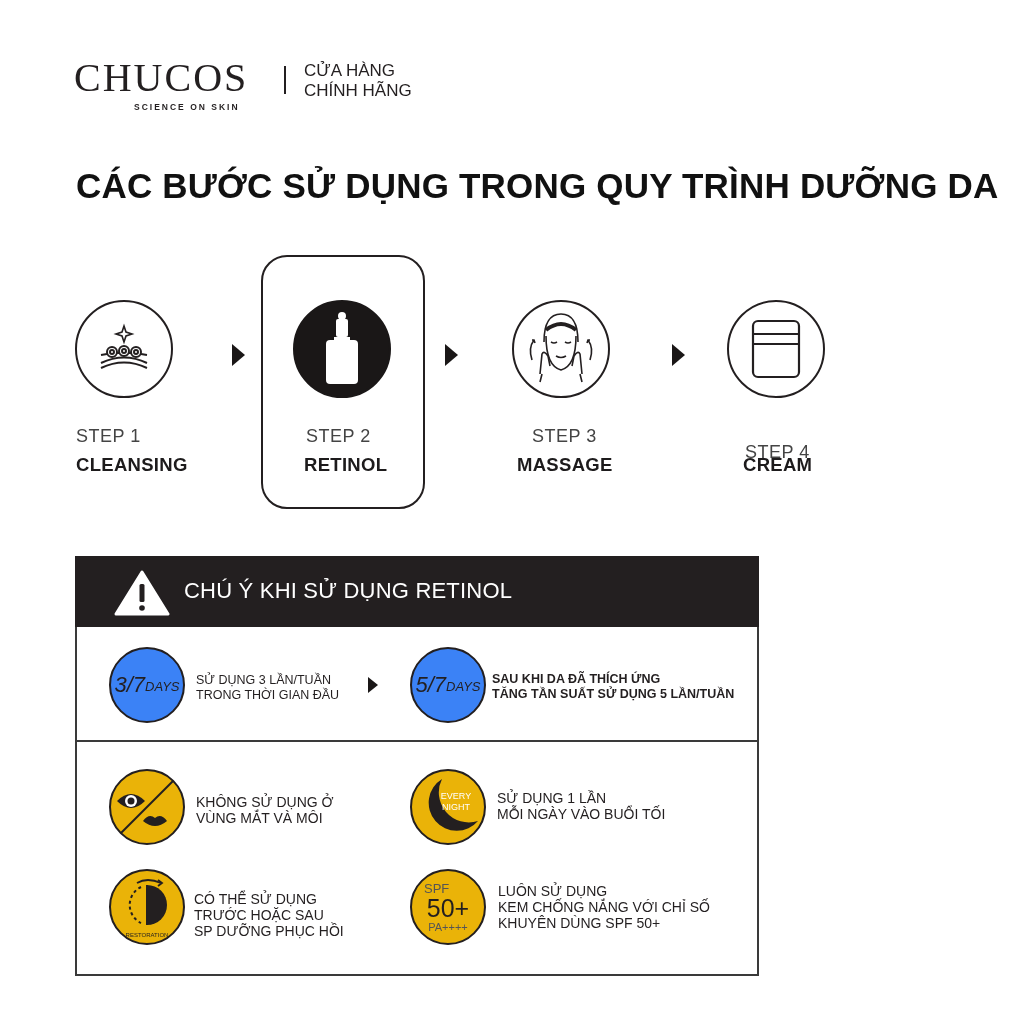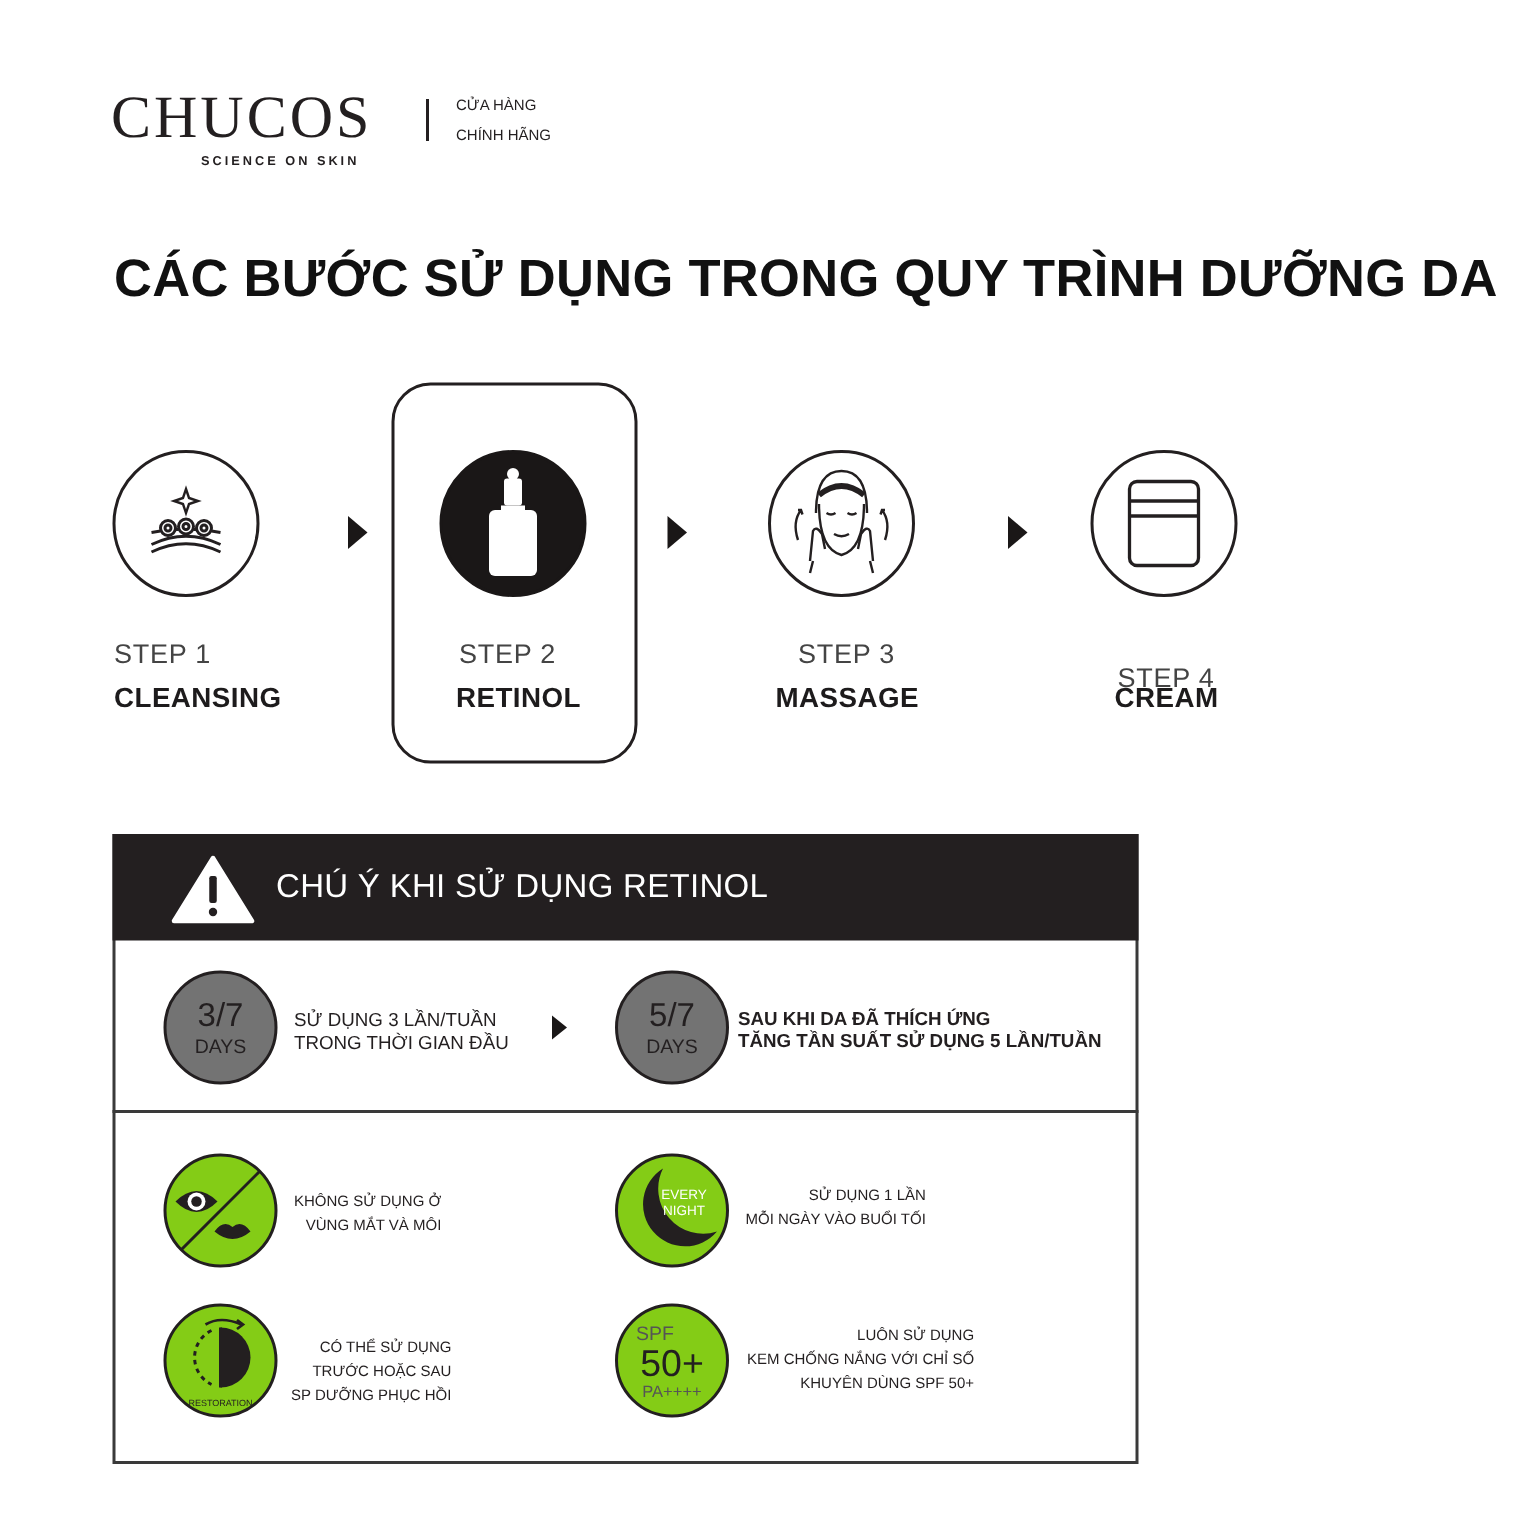--- a/index.html
+++ b/index.html
@@ -5,45 +5,45 @@
     * { box-sizing: border-box; margin: 0; padding: 0; }
     html, body { width: 1024px; height: 1024px; background: #ffffff; overflow: hidden; }
     body { position: relative; font-family: "Liberation Sans", "DejaVu Sans", sans-serif; color: #1d1b1c; }
 
     .abs { position: absolute; }
 
     
     .logo-word { left: 74px; top: 58px; font-family: "Liberation Serif", "DejaVu Serif", serif; font-size: 40px; letter-spacing: 2px; color: #231f20; line-height: 40px; }
     .logo-tag { left: 134px; top: 102px; font-size: 8.5px; letter-spacing: 2px; font-weight: bold; color: #231f20; }
     .logo-sep { left: 284px; top: 66px; width: 2px; height: 28px; background: #231f20; }
-    .logo-store { left: 304px; top: 61px; font-size: 10px; line-height: 20px; color: #231f20; }
+    .logo-store { left: 304px; top: 61px; font-size: 17px; line-height: 20px; color: #231f20; }
 
     
     .page-title { left: 76px; top: 166px; font-size: 35px; font-weight: bold; letter-spacing: 0.2px; color: #111; white-space: nowrap; }
 
     
     .step-highlight { left: 261px; top: 255px; width: 164px; height: 254px; border: 2px solid #231f20; border-radius: 26px; }
     .step-icon { width: 98px; height: 98px; border-radius: 50%; border: 2px solid #231f20; display: flex; align-items: center; justify-content: center; background: #fff; }
     .step-icon.filled { background: #1a1717; border-color: #1a1717; }
     .step-num { font-size: 18px; color: #444; letter-spacing: 0.5px; }
     .step-name { font-size: 18.5px; font-weight: bold; color: #1d1b1c; letter-spacing: 0.3px; }
     .arrow { width: 0; height: 0; border-top: 11px solid transparent; border-bottom: 11px solid transparent; border-left: 13px solid #1a1717; }
 
     
     .warn-box { left: 75px; top: 556px; width: 684px; height: 420px; border: 2px solid #3a3a3a; }
     .warn-header { left: 75px; top: 556px; width: 684px; height: 71px; background: #231f20; }
     .warn-title { left: 184px; top: 578px; font-size: 22px; color: #fff; letter-spacing: 0.2px; }
     .divider { left: 75px; top: 740px; width: 684px; height: 2px; background: #3a3a3a; }
 
-    .day-circle { width: 76px; height: 76px; border: 2px solid #231f20; border-radius: 50%; display: flex; flex-direction: column; align-items: center; justify-content: center; background: #737373; }
+    .day-circle { width: 76px; height: 76px; border: 2px solid #231f20; border-radius: 50%; display: flex; flex-direction: row; align-items: center; justify-content: center; background: #3b82f6; font-style: italic; }
     .day-frac { font-size: 22px; line-height: 22px; color: #231f20; }
     .day-unit { font-size: 13px; line-height: 14px; color: #231f20; margin-top: 3px; }
     .info-text { font-size: 12.5px; line-height: 15px; color: #231f20; white-space: nowrap; }
-    .rule-icon { width: 76px; height: 76px; border: 2px solid #231f20; border-radius: 50%; background: #84cc16; display: flex; align-items: center; justify-content: center; }
-    .rule-text { font-size: 10px; line-height: 16px; color: #231f20; white-space: nowrap; text-align: right; }
+    .rule-icon { width: 76px; height: 76px; border: 2px solid #231f20; border-radius: 50%; background: #eab308; display: flex; align-items: center; justify-content: center; }
+    .rule-text { font-size: 14px; line-height: 16px; color: #231f20; white-space: nowrap; }
   </style>
 </head>
 <body>
 
 <div class="abs logo-word">CHUCOS</div>
 <div class="abs logo-tag">SCIENCE ON SKIN</div>
 <div class="abs logo-sep"></div>
 <div class="abs logo-store">
   <div>CỬA HÀNG</div>
   <div>CHÍNH HÃNG</div>

